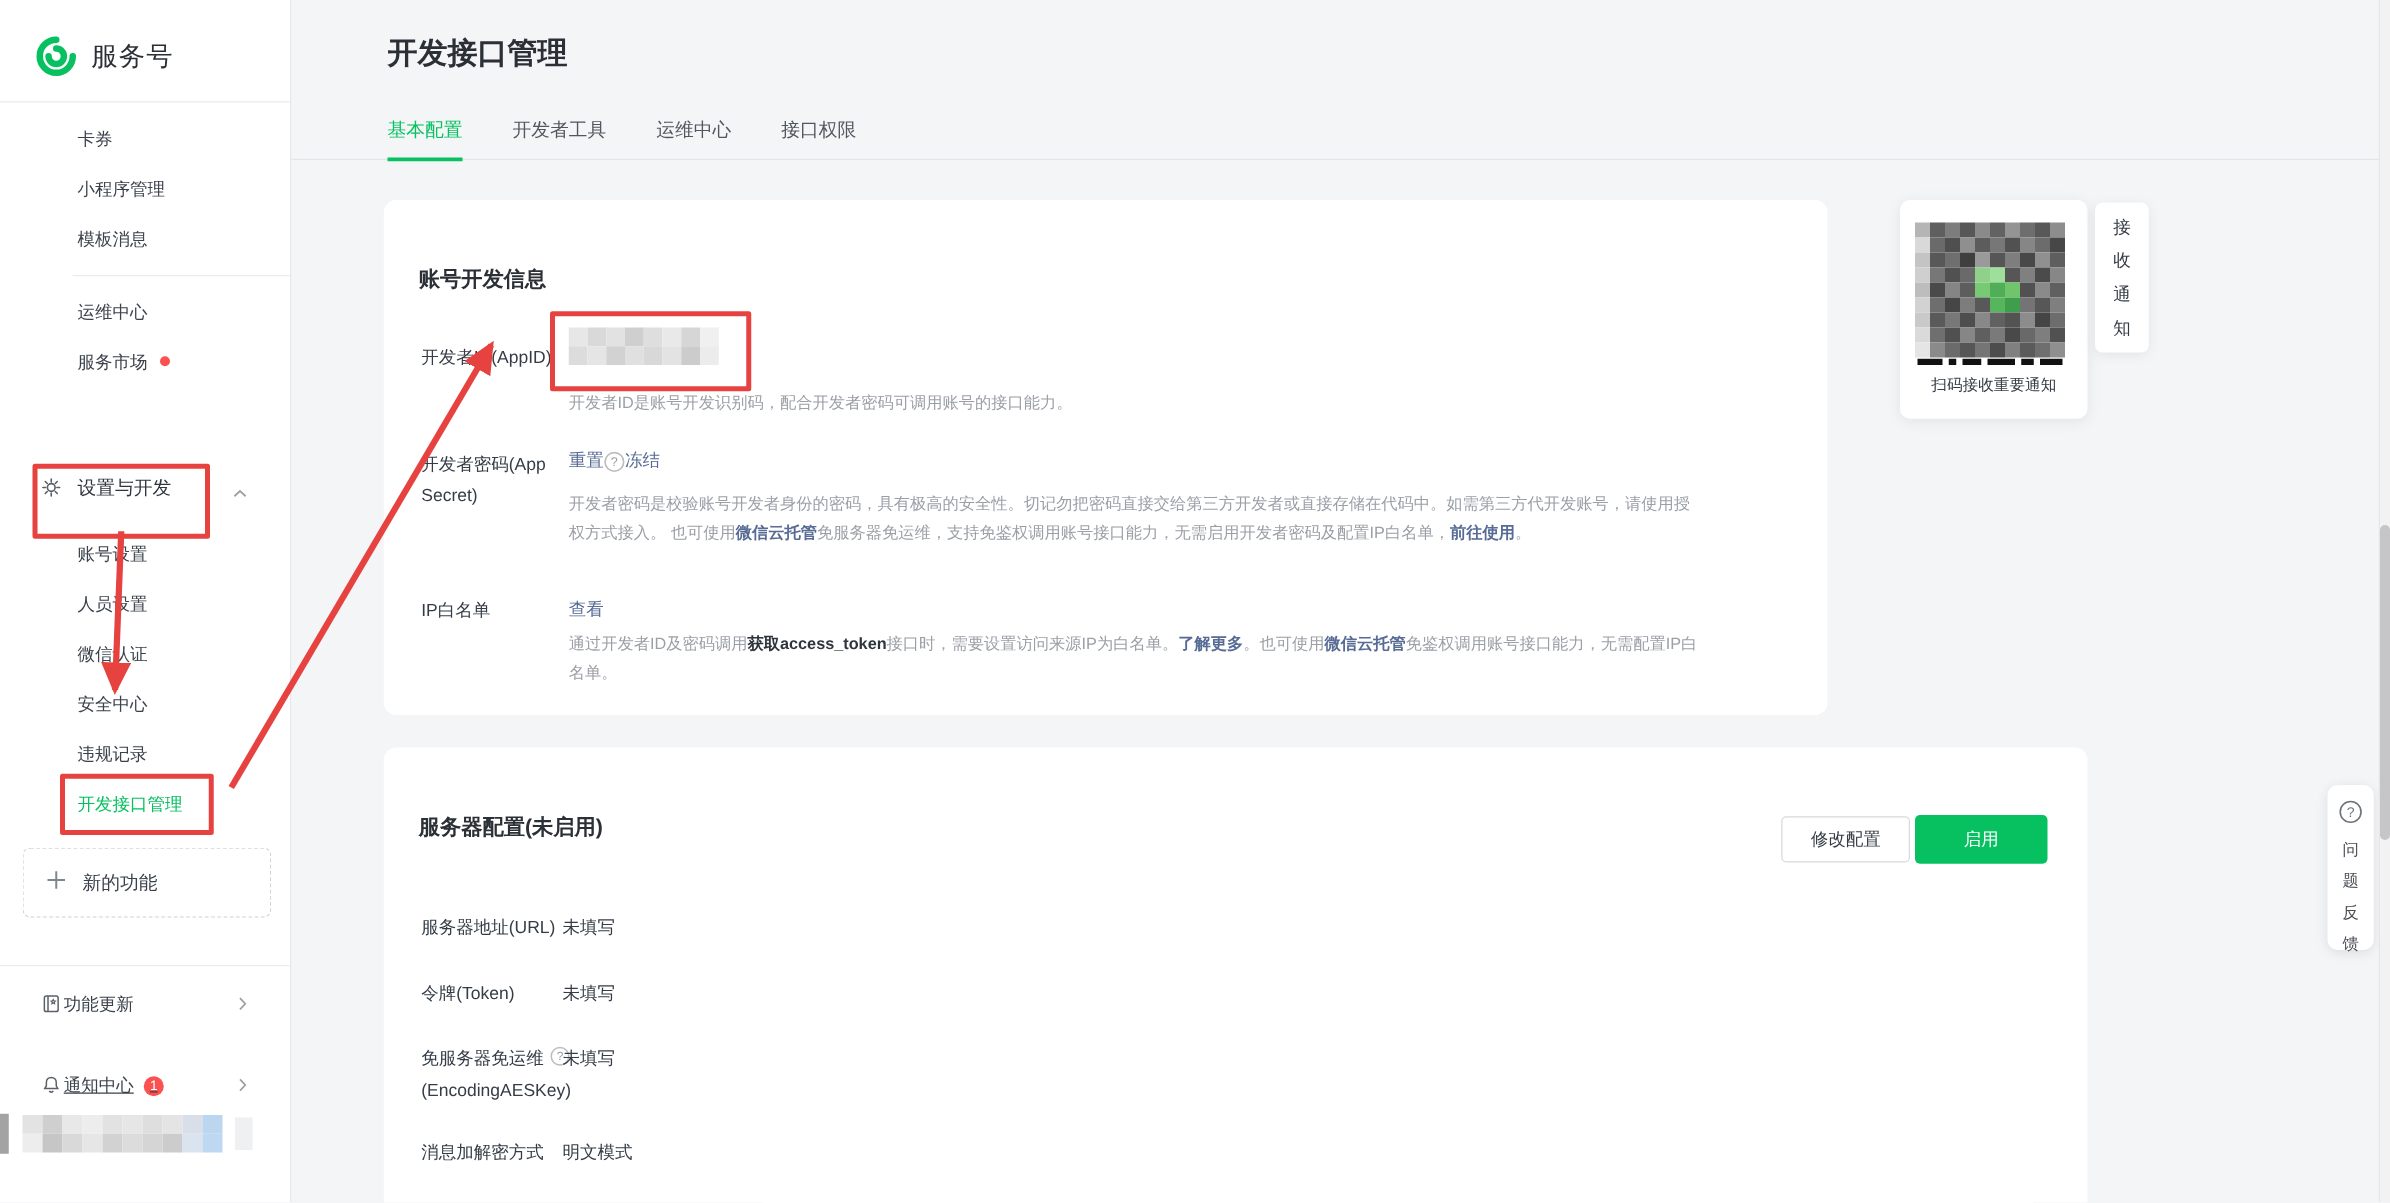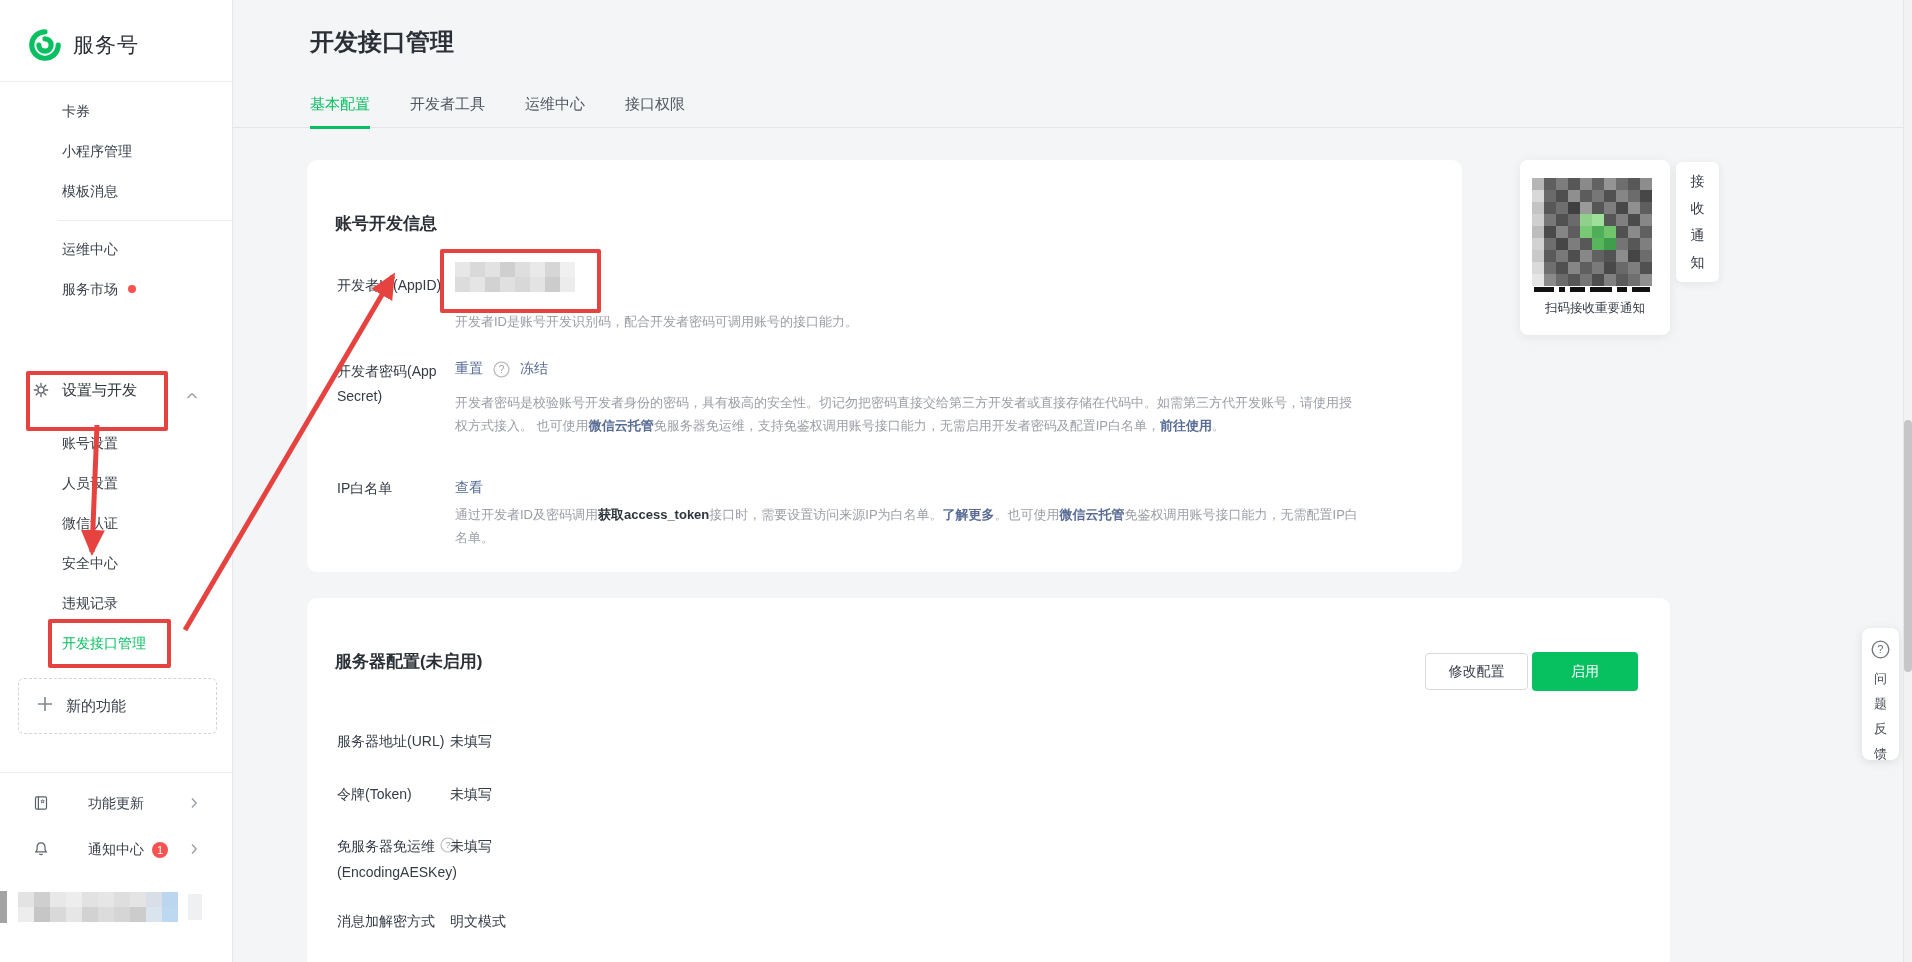--- a/index.html
+++ b/index.html
@@ -21,23 +21,23 @@
   .side-item.green{color:#07C160;}
   .side-item .dot{width:8px;height:8px;border-radius:50%;background:#FA5151;margin-left:10px;}
   .settings-row{position:absolute;left:0;right:0;top:366px;height:48px;display:flex;align-items:center;font-size:15px;color:#2f353d;cursor:pointer;}
   .settings-row .icon{position:absolute;left:33px;top:16px;}
   .settings-row .lbl{padding-left:62px;}
   .settings-row .chev{position:absolute;right:34px;top:20px;}
   .new-feature{position:absolute;left:18px;top:678px;width:197px;height:54px;border:1px dashed #d4d4d8;border-radius:6px;display:flex;align-items:center;cursor:pointer;}
   .new-feature .plus{margin-left:17px;}
   .new-feature .lbl{margin-left:12px;font-size:15px;color:#3b424c;}
   .footer-item{position:absolute;left:0;right:0;height:44px;display:flex;align-items:center;font-size:14px;color:#3b424c;cursor:pointer;}
-  .f1{top:782px;} .f2{top:828px;}
+  .f1{top:782px;} .f2{top:847px;text-decoration:underline;}
   .footer-item .ficon{position:absolute;left:33px;}
-  .footer-item .lbl{padding-left:88px;}
+  .footer-item .lbl{padding-left:51px;}
   .footer-item .chev{position:absolute;right:34px;}
   .badge{display:inline-block;min-width:16px;height:16px;border-radius:9px;background:#FA5151;color:#fff;font-size:11px;line-height:16px;text-align:center;margin-left:8px;}
   .avatar-sliver{position:absolute;left:0;top:891px;width:7px;height:32px;background:#a3a3a3;}
   .acct-extra{position:absolute;left:188px;top:894px;width:14px;height:26px;background:#eef0f2;}
   
   .page-title{position:absolute;left:310px;top:26px;font-size:24px;font-weight:600;color:#2b2f36;}
   .tabs{position:absolute;left:310px;top:95px;display:flex;gap:40px;z-index:3;}
   .tab{font-size:15px;color:#51575f;padding-bottom:12px;border-bottom:3px solid transparent;cursor:pointer;}
   .tab.active{color:#07C160;border-bottom-color:#07C160;}
   .tabbar-line{position:absolute;left:232px;right:8px;top:127px;height:1px;background:#e4e5e9;}
@@ -46,21 +46,21 @@
   .card1{left:307px;top:160px;width:1155px;height:412px;}
   .card2{left:307px;top:598px;width:1363px;height:372px;}
   .card h2{position:absolute;left:28px;margin:0;font-size:17px;font-weight:600;color:#2b2f36;}
   .card1 h2{top:52px;} .card2 h2{top:52px;}
   .flabel{position:absolute;left:30px;font-size:14px;color:#353c46;line-height:25px;}
   .fval{position:absolute;left:148px;font-size:14px;color:#353c46;line-height:22px;}
   .fdesc{position:absolute;left:148px;width:905px;font-size:13px;color:#9b9fa6;line-height:23px;}
   .link{color:#576B95;cursor:pointer;text-decoration:none;}
   .link-strong{color:#576B95;font-weight:bold;cursor:pointer;}
   .strong{color:#2f353d;font-weight:bold;}
-  .actions{position:absolute;left:148px;display:flex;align-items:center;gap:10px;font-size:14px;}
+  .actions{position:absolute;left:148px;display:flex;align-items:center;font-size:14px;}
   .qicon{display:inline-flex;vertical-align:-2px;}
   
   .btn{position:absolute;box-sizing:border-box;border-radius:4px;font-size:14px;display:flex;align-items:center;justify-content:center;cursor:pointer;}
   .btn-plain{left:1118px;top:55px;width:103px;height:37px;background:#fff;border:1px solid #d9d9dc;color:#353c46;}
   .btn-green{left:1225px;top:54px;width:106px;height:39px;background:#07C160;color:#fff;border:none;}
   
   .srow-label{position:absolute;left:30px;width:140px;font-size:14px;color:#353c46;line-height:26px;}
   .srow-value{position:absolute;left:143px;font-size:14px;color:#353c46;line-height:26px;}
   
   .qr-card{position:absolute;left:1520px;top:160px;width:150px;height:175px;background:#fff;border-radius:8px;box-shadow:0 2px 12px rgba(0,0,0,.07);z-index:3;}

